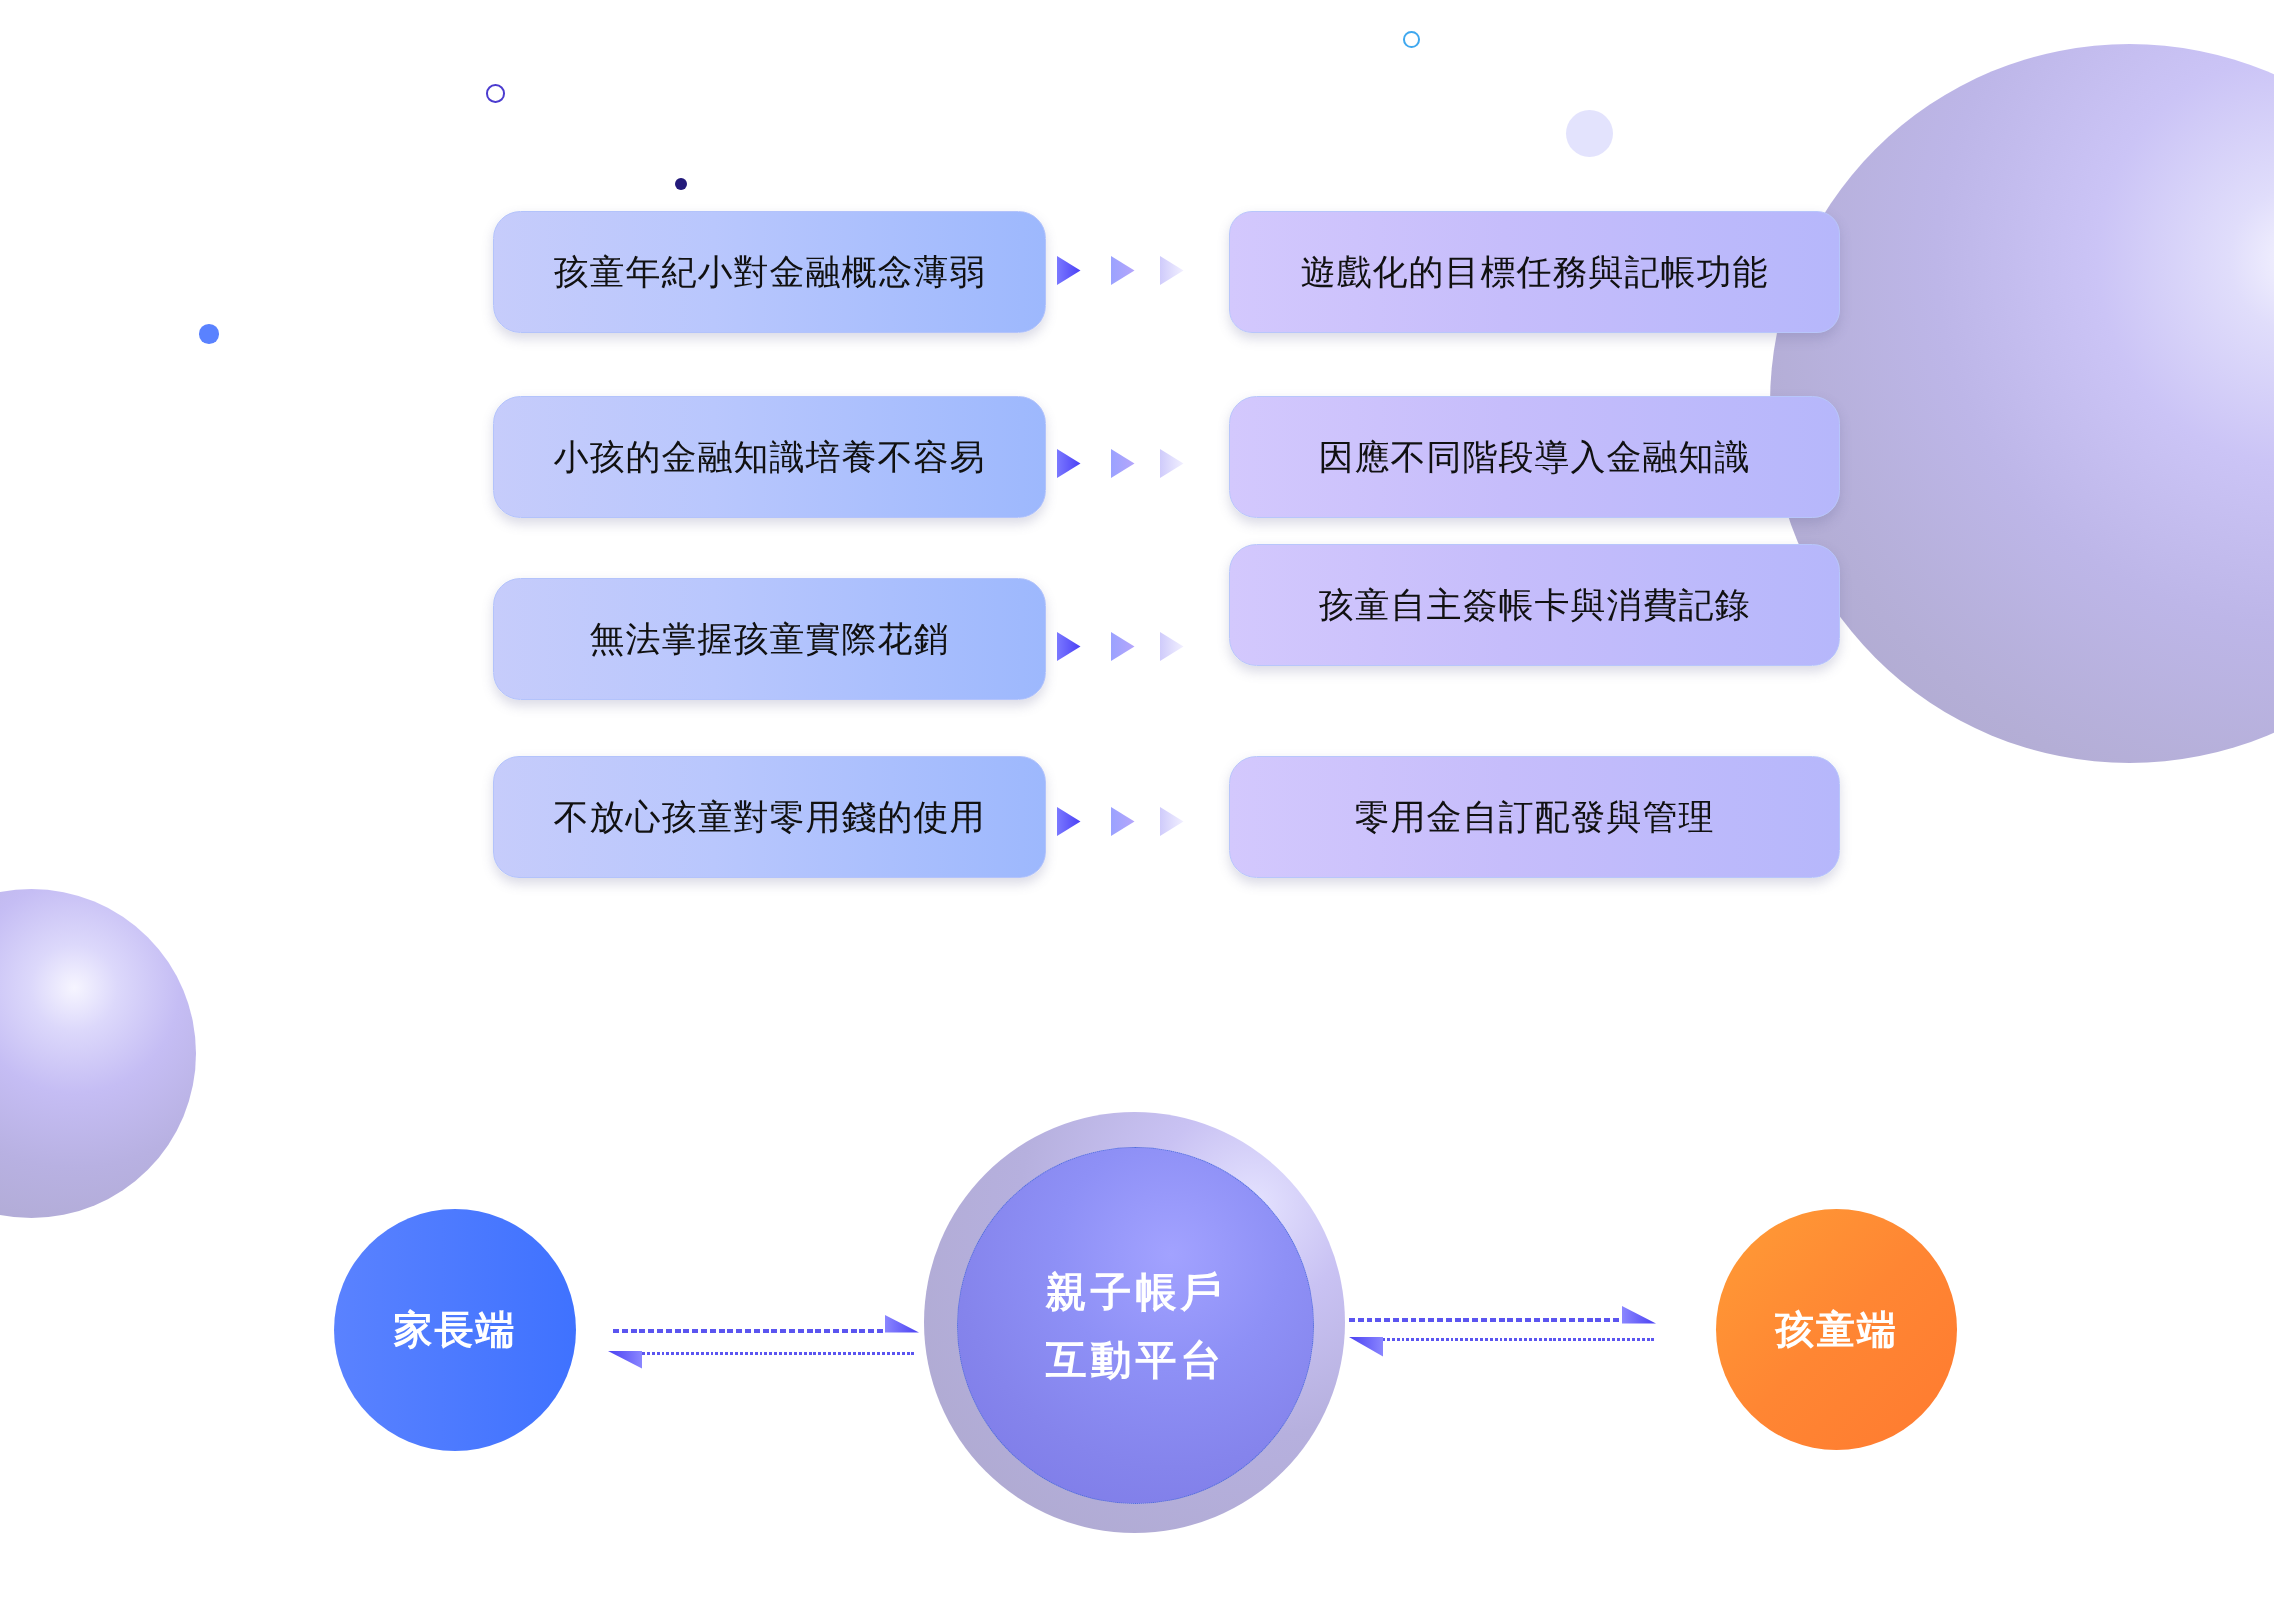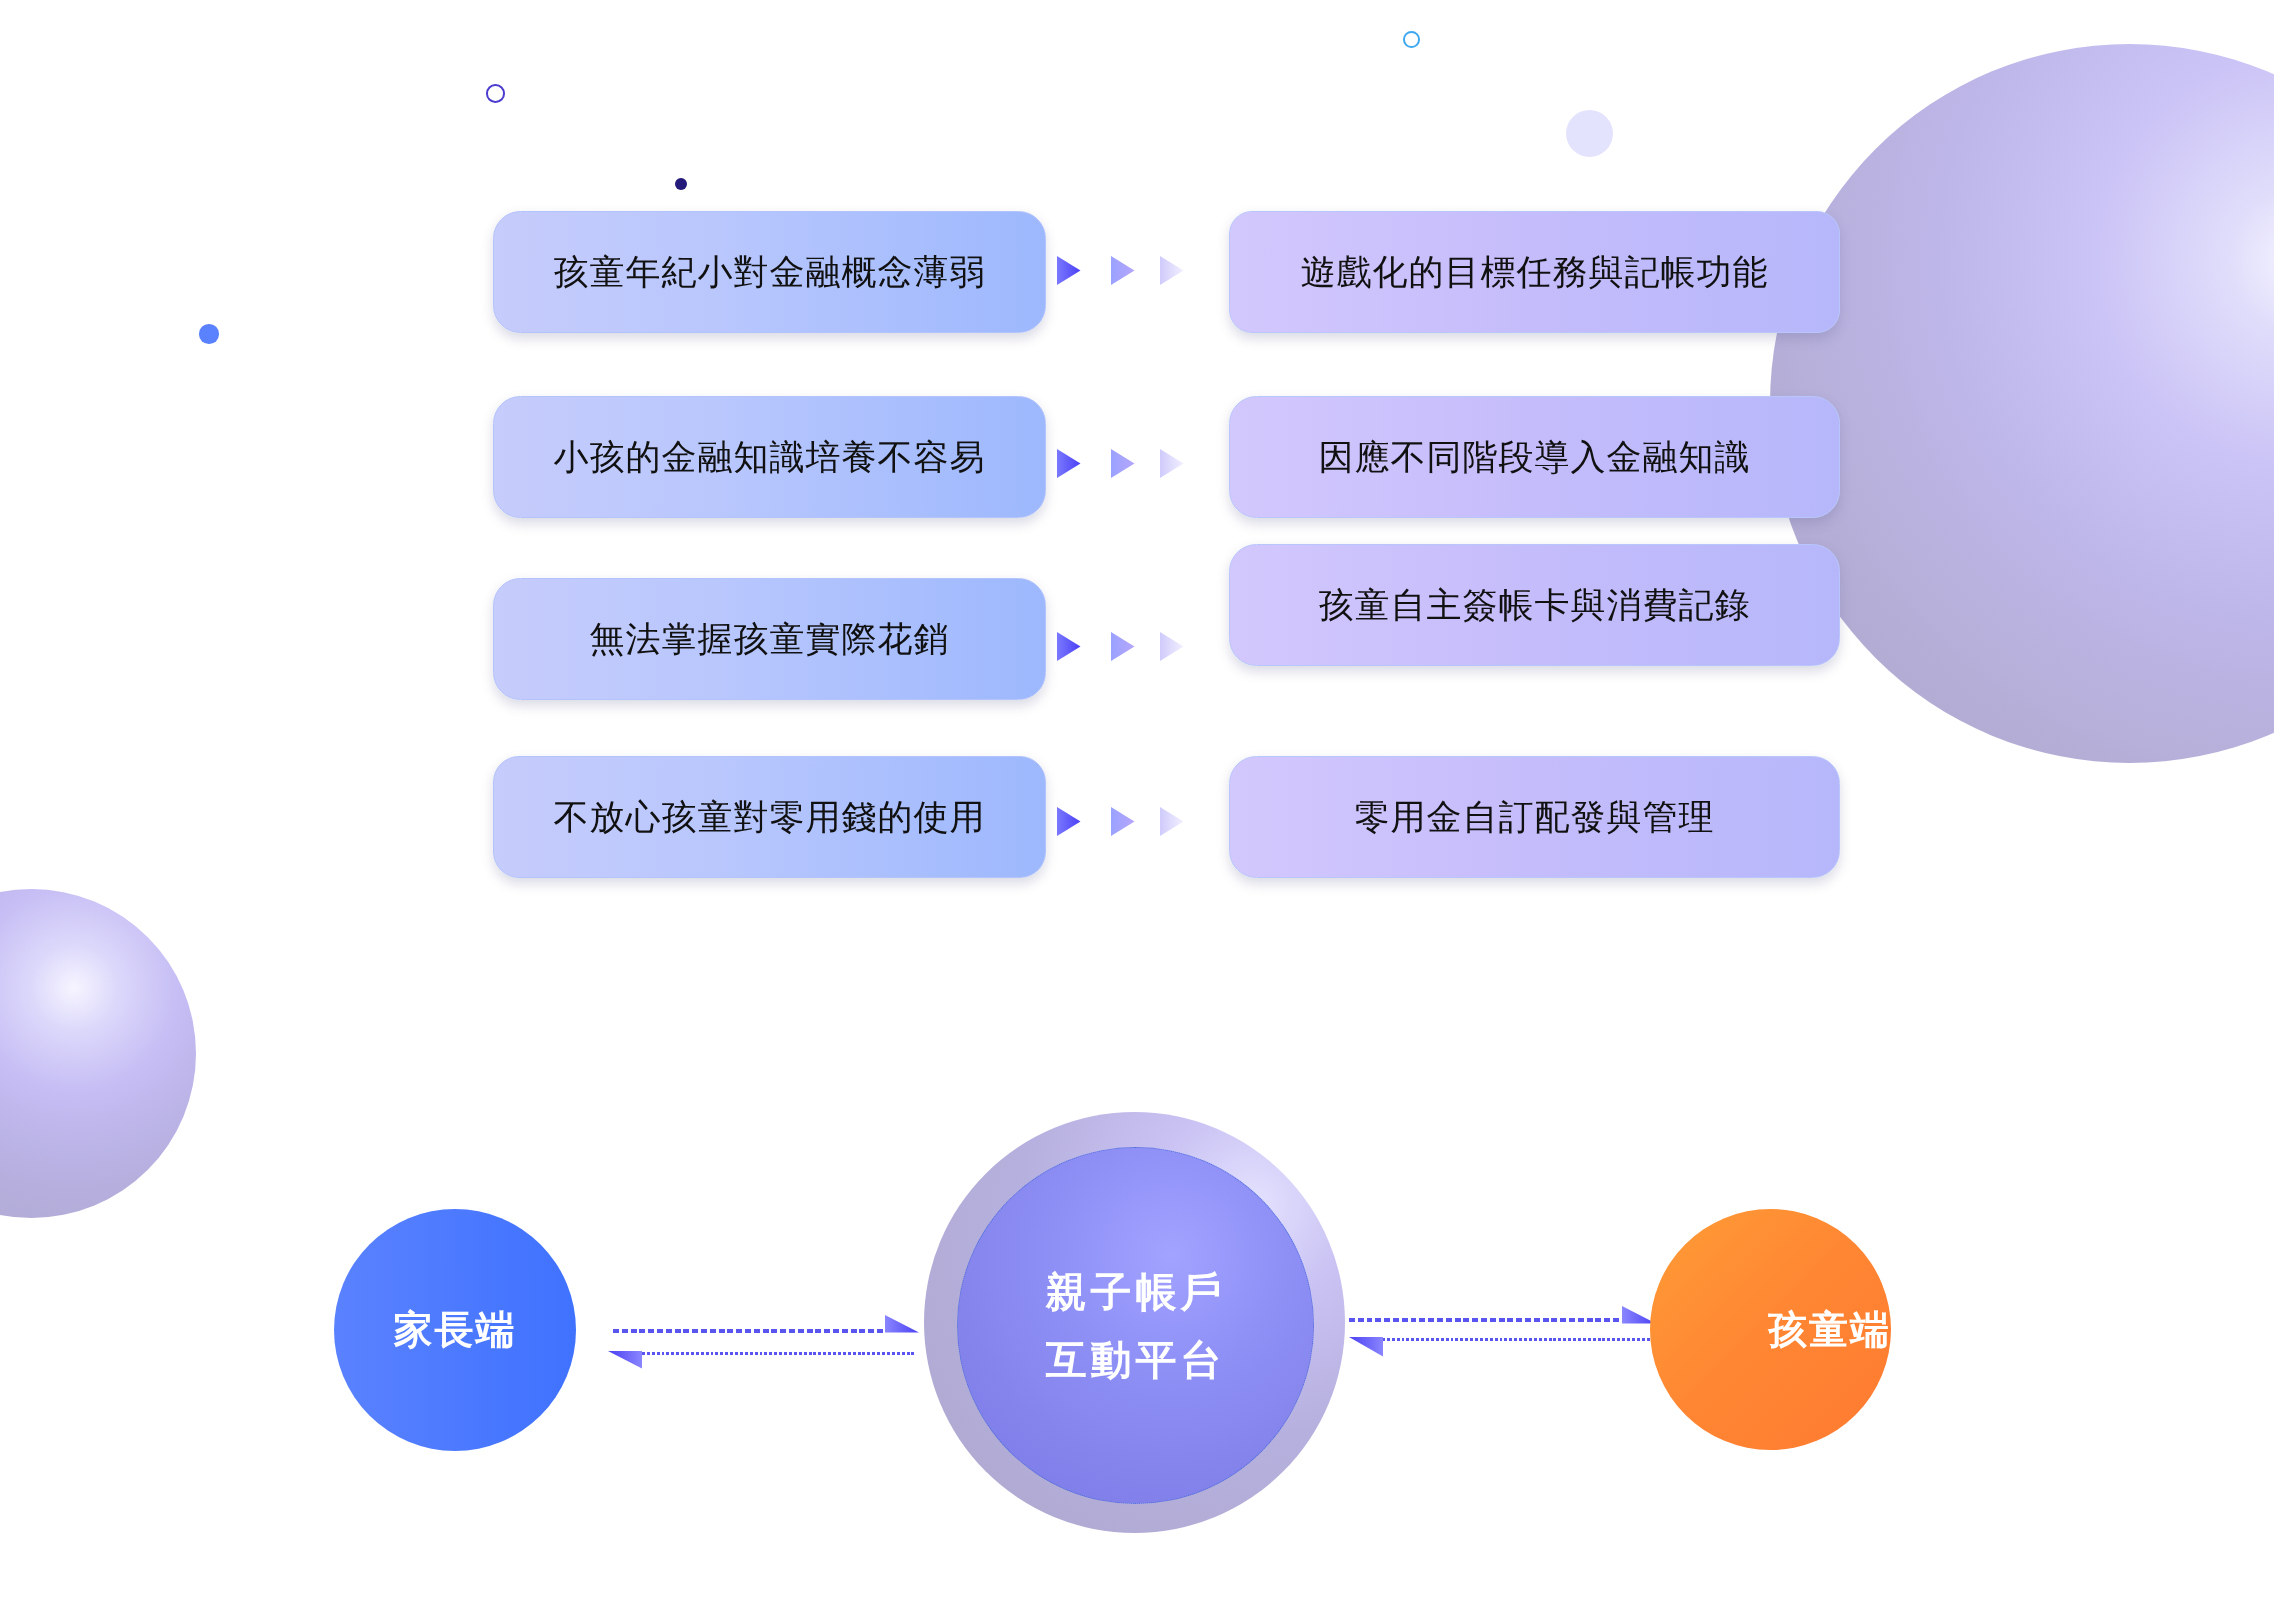--- a/index.html
+++ b/index.html
@@ -57,23 +57,22 @@
   .node {
     position: absolute; border-radius: 50%;
     display: flex; align-items: center; justify-content: center;
     color: #ffffff; font-weight: bold; font-size: 39px; letter-spacing: 2px;
   }
   .node-parent {
     left: 334px; top: 1209px; width: 242px; height: 242px;
     background: linear-gradient(90deg, #5a82ff 0%, #3f72ff 100%);
   }
   .node-child {
-    left: 1650px; top: 1209px; width: 241px; height: 241px;
+    left: 1716px; top: 1209px; width: 241px; height: 241px;
     background: linear-gradient(135deg, #ff9c36 0%, #ff8633 50%, #ff7a30 100%);
-    justify-content: flex-end;
   }
   .hub-outer {
     position: absolute; left: 924px; top: 1112px; width: 421px; height: 421px; border-radius: 50%;
     background: radial-gradient(circle at 78% 22%, #e4e2ff 0%, #c9c2f3 22%, #b6b0de 50%, #ada8cd 100%);
   }
   .hub-inner {
     position: absolute; left: 957px; top: 1147px; width: 357px; height: 357px; border-radius: 50%;
     border: 1px dotted #4b6fd8;
     background: radial-gradient(circle at 60% 30%, #a2a2ff 0%, #8e90f6 35%, #8584ec 65%, #7b78e6 100%);
     display: flex; flex-direction: column; align-items: center; justify-content: center;

